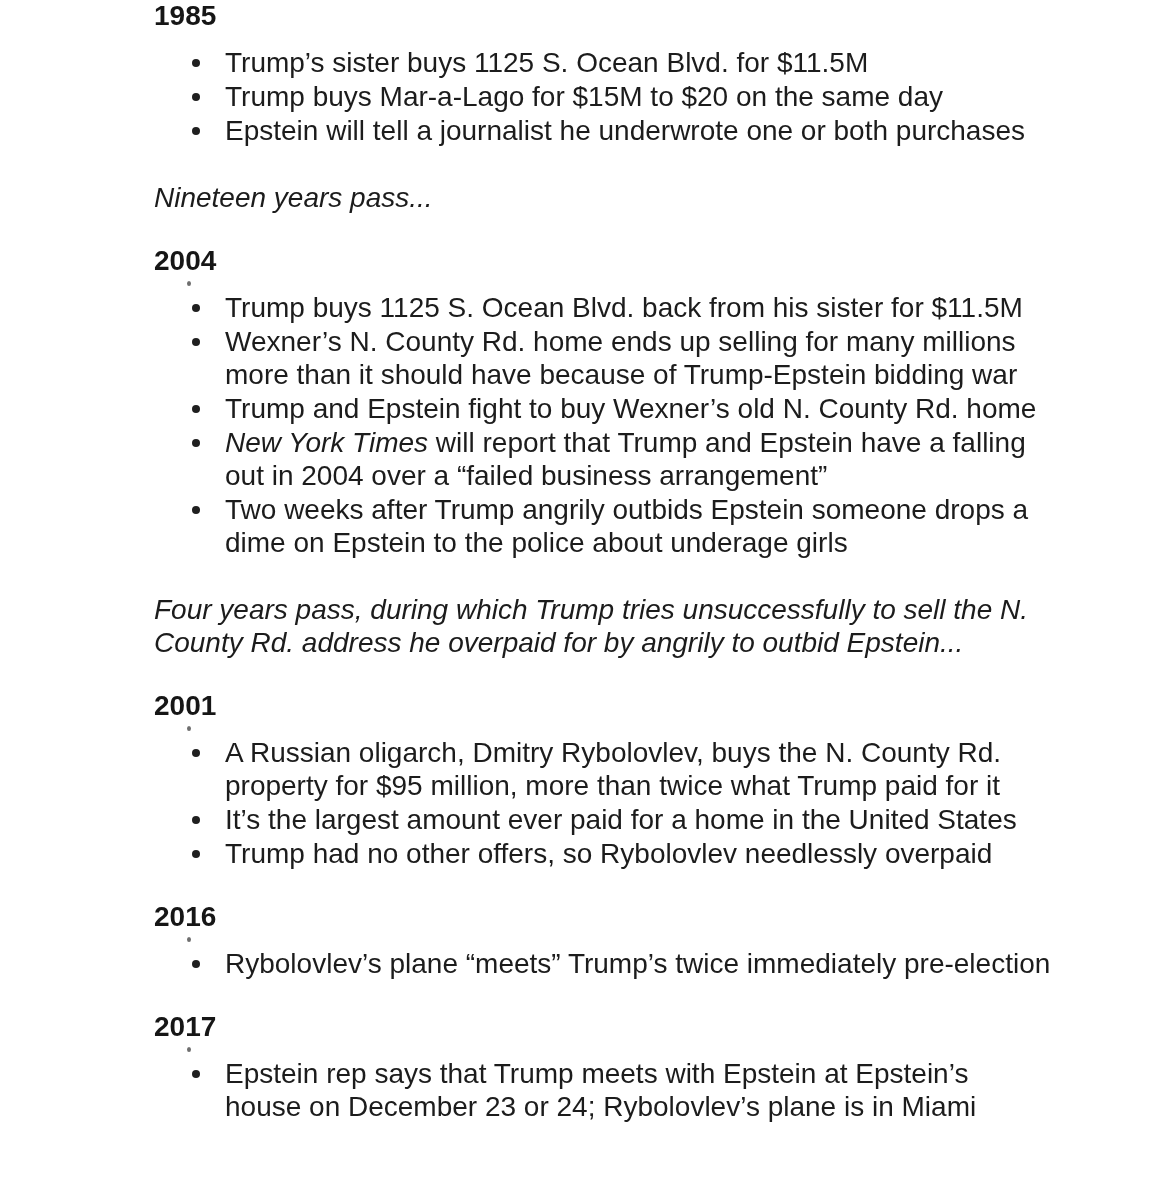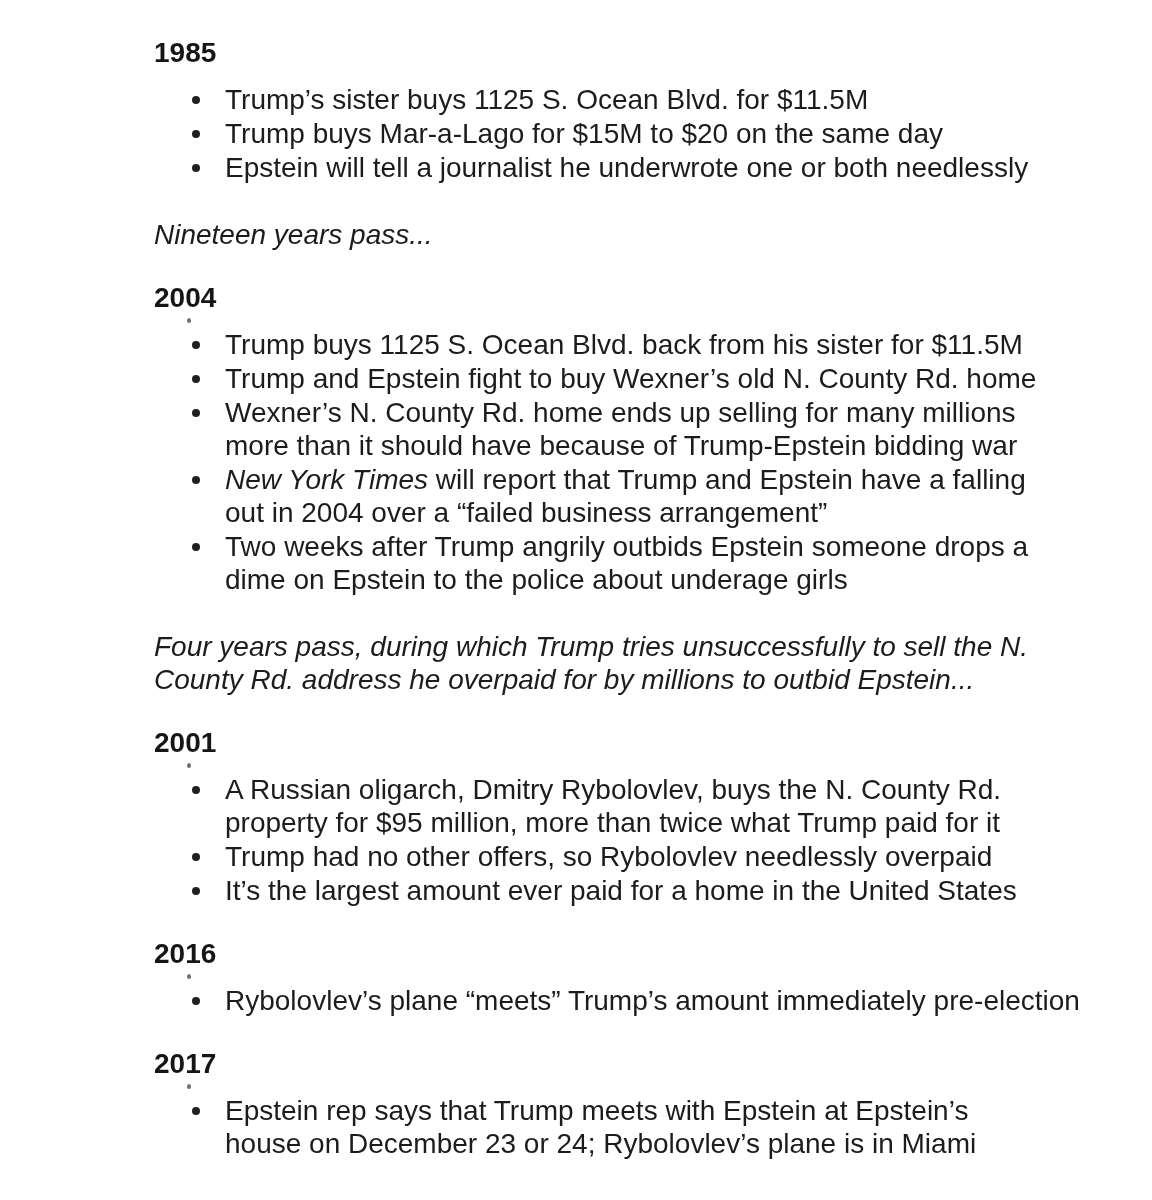--- a/index.html
+++ b/index.html
@@ -9,22 +9,21 @@
     height: 1200px;
     overflow: hidden;
     background: #ffffff;
   }
   body {
     font-family: "Liberation Sans", "DejaVu Sans", sans-serif;
     color: #1c1c1c;
     -webkit-font-smoothing: antialiased;
   }
   .doc {
-    padding: 10px 14px 0 154px;
-    margin-top: 28px;
+    padding: 1px 14px 0 154px;
   }
   .doc > :first-child {
     margin-top: 0;
   }
   .year {
     margin: 32px 0 0 0;
     font-size: 28px;
     line-height: 30px;
     font-weight: bold;
     color: #161616;
@@ -75,45 +74,45 @@
   }
 </style>
 </head>
 <body>
 
 <main class="doc">
     <h2 class="year">1985</h2>
     <ul class="bullets">
       <li><span>Trump’s sister buys 1125 S. Ocean Blvd. for $11.5M</span></li>
       <li><span>Trump buys Mar-a-Lago for $15M to $20 on the same day</span></li>
-      <li><span>Epstein will tell a journalist he underwrote one or both needlessly</span></li>
+      <li><span>Epstein will tell a journalist he underwrote one or both purchases</span></li>
     </ul>
     <p class="interlude">Nineteen years pass...</p>
     <h2 class="year tick">2004</h2>
     <ul class="bullets">
       <li><span>Trump buys 1125 S. Ocean Blvd. back from his sister for $11.5M</span></li>
-      <li><span>Trump and Epstein fight to buy Wexner’s old N. County Rd. home</span></li>
       <li><span>Wexner’s N. County Rd. home ends up selling for many millions
 more than it should have because of Trump-Epstein bidding war</span></li>
+      <li><span>Trump and Epstein fight to buy Wexner’s old N. County Rd. home</span></li>
       <li><em class="cite">New York Times</em><span> will report that Trump and Epstein have a falling
 out in 2004 over a “failed business arrangement”</span></li>
       <li><span>Two weeks after Trump angrily outbids Epstein someone drops a
 dime on Epstein to the police about underage girls</span></li>
     </ul>
     <p class="interlude">Four years pass, during which Trump tries unsuccessfully to sell the N.
-County Rd. address he overpaid for by millions to outbid Epstein...</p>
+County Rd. address he overpaid for by angrily to outbid Epstein...</p>
     <h2 class="year tick">2001</h2>
     <ul class="bullets">
       <li><span>A Russian oligarch, Dmitry Rybolovlev, buys the N. County Rd.
 property for $95 million, more than twice what Trump paid for it</span></li>
+      <li><span>It’s the largest amount ever paid for a home in the United States</span></li>
       <li><span>Trump had no other offers, so Rybolovlev needlessly overpaid</span></li>
-      <li><span>It’s the largest amount ever paid for a home in the United States</span></li>
     </ul>
     <h2 class="year tick">2016</h2>
     <ul class="bullets">
-      <li><span>Rybolovlev’s plane “meets” Trump’s amount immediately pre-election</span></li>
+      <li><span>Rybolovlev’s plane “meets” Trump’s twice immediately pre-election</span></li>
     </ul>
     <h2 class="year tick">2017</h2>
     <ul class="bullets">
       <li><span>Epstein rep says that Trump meets with Epstein at Epstein’s
 house on December 23 or 24; Rybolovlev’s plane is in Miami</span></li>
     </ul>
   </main>
 
 </body></html>

